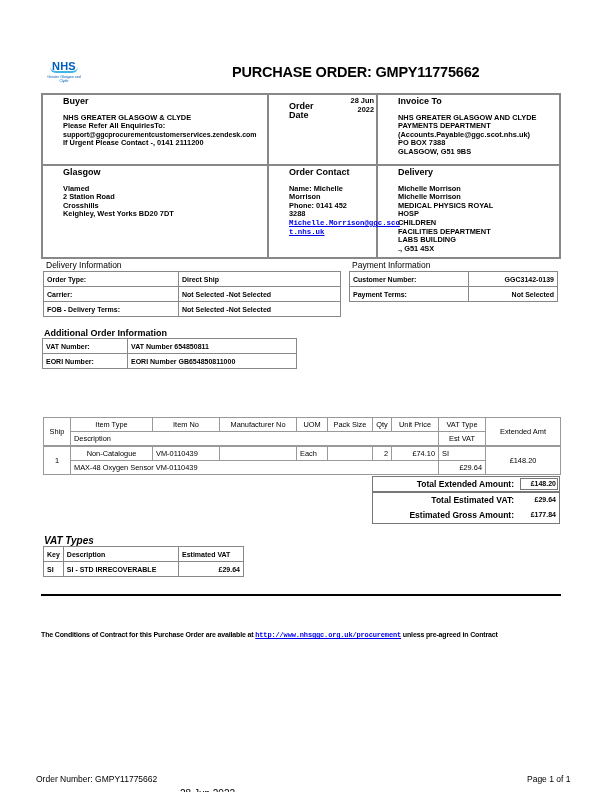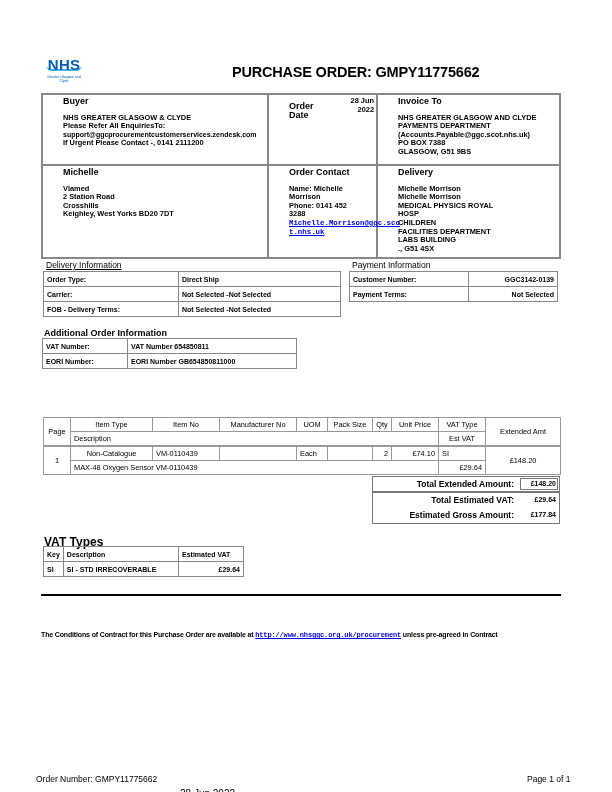--- a/index.html
+++ b/index.html
@@ -1,20 +1,20 @@
 <!DOCTYPE html>
 <html><head>
 <meta charset="utf-8">
 <style>
   html, body { margin:0; padding:0; background:#fff; }
   body { width:612px; height:792px; position:relative; font-family:"Liberation Sans", sans-serif; color:#000; overflow:hidden; }
   .abs { position:absolute; }
   .bold { font-weight:bold; }
   .logo { left:44px; top:56px; width:40px; text-align:center; }
-  .logo .nhs { display:inline-block; color:#005eb8; font-weight:bold; font-size:15px; letter-spacing:0.2px; border-bottom:2px solid #41b6e6; border-radius:0 0 6px 6px; padding:0 2px; line-height:9px; }
+  .logo .nhs { display:inline-block; color:#005eb8; font-weight:bold; font-size:11px; letter-spacing:0.2px; border-bottom:2px solid #41b6e6; border-radius:0 0 6px 6px; padding:0 2px; line-height:9px; }
   .logo .sub { font-size:3.5px; color:#005eb8; line-height:4px; margin-top:1px; }
   .title { left:232px; top:64px; font-size:14.5px; font-weight:bold; letter-spacing:-0.2px; }
   .box { position:absolute; border:1px solid #777; box-sizing:border-box; }
   .hdrgrid { left:41px; top:93px; width:520px; height:166px; border:2px solid #888; box-sizing:border-box; }
   .cell { position:absolute; box-sizing:border-box; font-size:7.4px; line-height:8.6px; font-weight:bold; padding:2px 20px; }
   .cell .h { font-size:9px; font-weight:bold; margin-bottom:8px; }
   .vline { position:absolute; width:2px; background:#888; }
   .hline { position:absolute; height:2px; background:#888; }
   a.link { color:#0000ee; text-decoration:underline;font-family:Liberation Mono, monospace; }
   .sect-label { position:absolute; font-size:8.5px; }
@@ -61,21 +61,21 @@
 <div class="cell" style="left:378px; top:95px; width:183px;">
   <div class="h">Invoice To</div>
   <div>NHS GREATER GLASGOW AND CLYDE</div>
   <div>PAYMENTS DEPARTMENT</div>
   <div>(Accounts.Payable@ggc.scot.nhs.uk)</div>
   <div>PO BOX 7388</div>
   <div>GLASGOW,    G51 9BS</div>
 </div>
 
 <div class="cell" style="left:43px; top:166px; width:224px;">
-  <div class="h">Michelle</div>
+  <div class="h">Glasgow</div>
   <div>Vlamed</div>
   <div>2 Station Road</div>
   <div>Crosshills</div>
   <div>Keighley, West Yorks BD20 7DT</div>
 </div>
 
 <div class="cell" style="left:269px; top:166px; width:107px;">
   <div class="h">Order Contact</div>
   <div>Name: Michelle Morrison</div>
   <div>Phone: 0141 452 3288</div>
@@ -85,21 +85,21 @@
 <div class="cell" style="left:378px; top:166px; width:151px;">
   <div class="h">Delivery</div>
   <div>Michelle Morrison</div>
   <div>Michelle Morrison</div>
   <div>MEDICAL PHYSICS ROYAL HOSP</div>
   <div>CHILDREN</div>
   <div>FACILITIES DEPARTMENT LABS BUILDING</div>
   <div>., G51 4SX</div>
 </div>
 
-<div class="sect-label" style="left:46px; top:260px;text-decoration:underline;">Delivery Information</div>
+<div class="sect-label" style="left:46px; top:260px;">Delivery Information</div>
 <table class="info" style="left:43px; top:271px; width:298px;">
   <tbody>
       <tr>
         <td style="width:128px;">Order Type:</td>
         <td>Direct Ship</td>
       </tr>
   <tr>
         <td>Carrier:</td>
         <td>Not Selected  -Not Selected</td>
       </tr>
@@ -134,21 +134,21 @@
   <tr>
         <td>EORI Number:</td>
         <td>EORI Number GB654850811000</td>
       </tr>
 </tbody>
   </table>
 
 <table class="lines" style="left:43px; top:417px; width:518px;">
   <tbody>
       <tr>
-    <td rowspan="2" class="ctr" style="width:20px;">Page</td>
+    <td rowspan="2" class="ctr" style="width:20px;">Ship</td>
     <td class="ctr" style="width:75px;">Item Type</td>
     <td class="ctr" style="width:60px;">Item No</td>
     <td class="ctr" style="width:70px;margin-top:32px;">Manufacturer No</td>
     <td class="ctr" style="width:24px;">UOM</td>
     <td class="ctr" style="width:38px;">Pack Size</td>
     <td class="ctr" style="width:12px;">Qty</td>
     <td class="ctr" style="width:40px;">Unit Price</td>
     <td class="ctr" style="width:40px;">VAT Type</td>
     <td rowspan="2" class="ctr">Extended Amt</td>
   </tr>
@@ -178,21 +178,21 @@
 <div class="box" style="left:372px; top:476px; width:188px; height:16px;"></div>
 <div class="box" style="left:372px; top:492px; width:188px; height:32px;"></div>
 <div class="box" style="left:520px; top:478px; width:38px; height:12px;"></div>
 <div class="totals rt" style="left:374px; top:479px; width:140px;">Total Extended Amount:</div>
 <div class="totals rt" style="left:520px; top:480px; width:36px; font-size:7px;">£148.20</div>
 <div class="totals rt" style="left:374px; top:495px; width:140px;">Total Estimated VAT:</div>
 <div class="totals rt" style="left:520px; top:496px; width:36px; font-size:7px;">£29.64</div>
 <div class="totals rt" style="left:374px; top:510px; width:140px;">Estimated Gross Amount:</div>
 <div class="totals rt" style="left:520px; top:511px; width:36px; font-size:7px;">£177.84</div>
 
-<div class="sect-label bold" style="left:44px; top:535px; font-size:12px;">VAT Types</div>
+<div class="sect-label bold" style="left:44px; top:535px; font-size:10px;font-style:italic;">VAT Types</div>
 <table class="info" style="left:43px; top:546px; width:201px;">
   <tbody>
       <tr>
     <td style="width:12px;">Key</td>
     <td>Description</td>
     <td style="width:58px;">Estimated VAT</td>
   </tr>
   <tr>
     <td>SI</td>
     <td>SI - STD IRRECOVERABLE</td>

